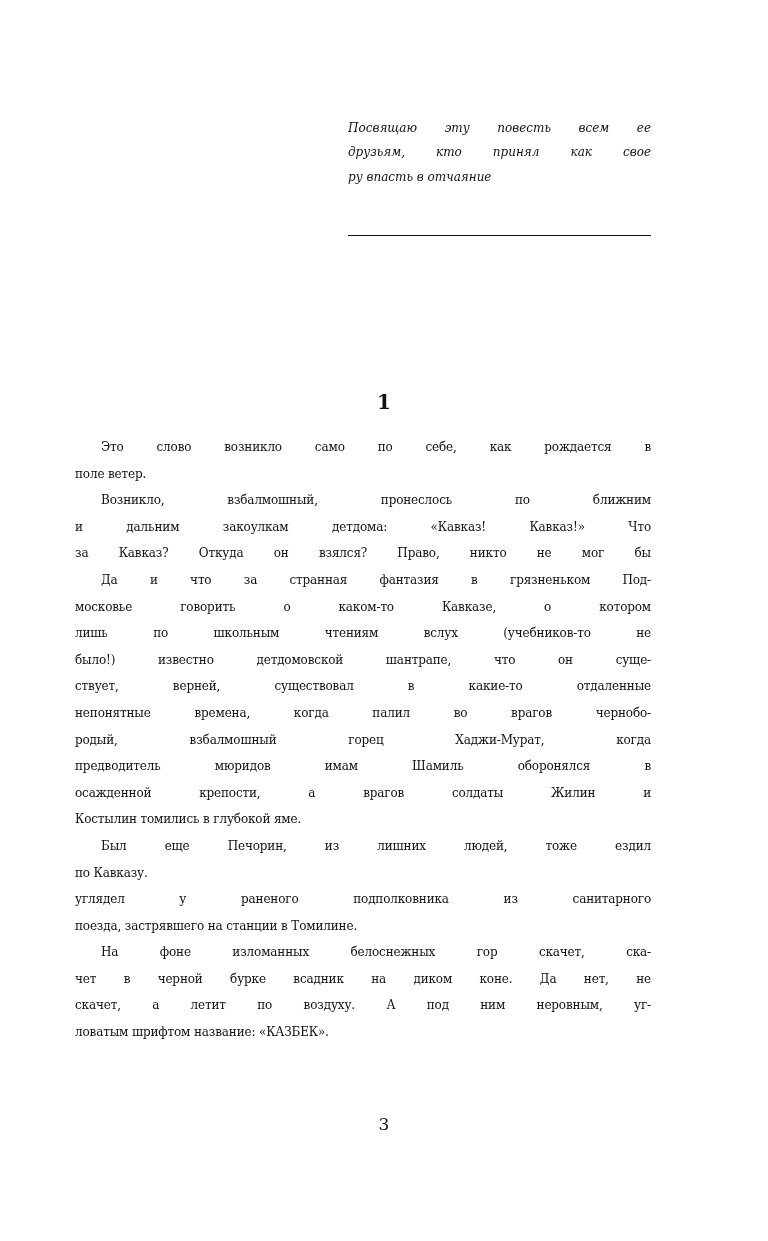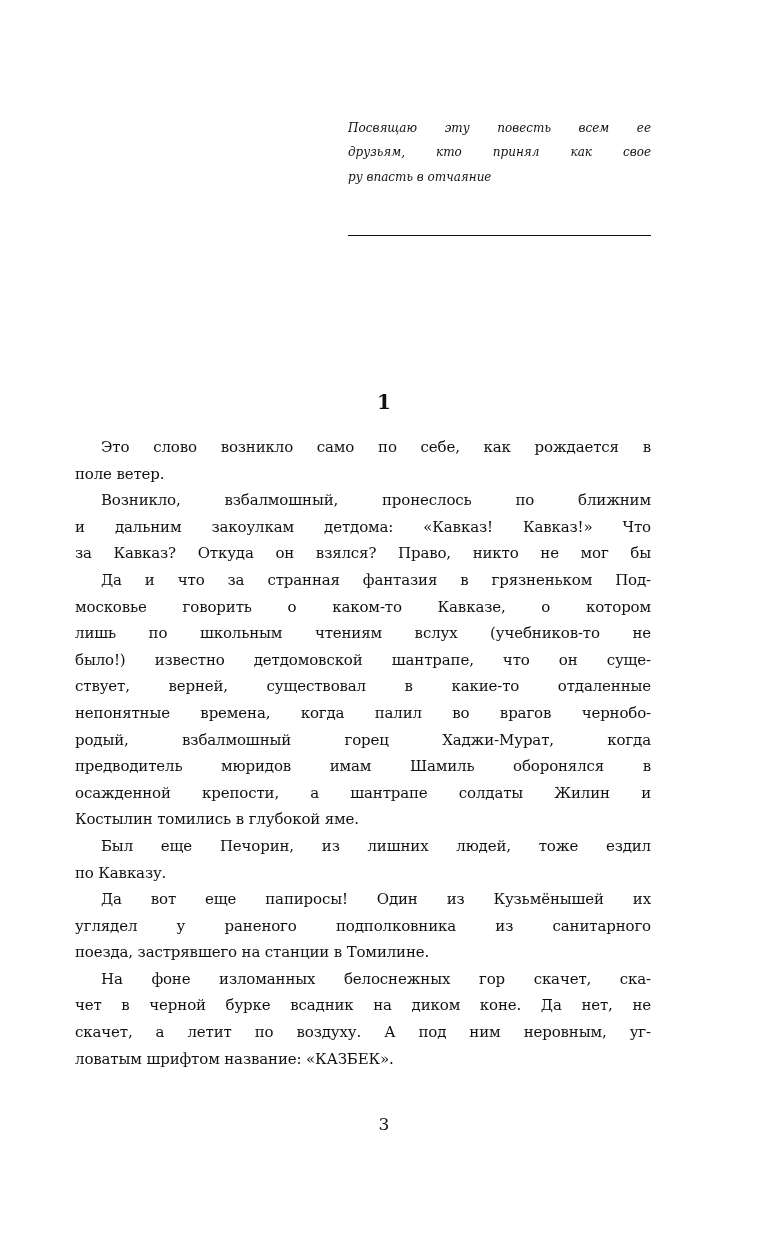--- a/index.html
+++ b/index.html
@@ -7,21 +7,21 @@
          font-family:"DejaVu Serif", "Liberation Serif", serif; color:#111; }
   .epigraph { position:absolute; left:348px; top:116px; width:303px;
               font-style:italic; font-size:12px; line-height:24.3px; }
   .epigraph .ln { display:block; white-space:nowrap; text-align:justify; text-align-last:justify; }
   .epigraph .ln.last { text-align-last:left; }
   .epi-rule { position:absolute; left:348px; top:235px; width:303px; height:0;
               border-top:1.5px solid #111; }
   .chapter-num { position:absolute; left:0; width:768px; top:389px; text-align:center;
                  font-weight:bold; font-size:20px; line-height:26px; }
   .body { position:absolute; left:75px; top:434px; width:576px;
-          font-size:15px; line-height:26.6px; }
+          font-size:12px; line-height:26.6px; }
   .para .ln { display:block; white-space:nowrap; text-align:justify; text-align-last:justify; letter-spacing:-0.15px; }
   .para .ln.first { padding-left:26px; }
   .para .ln.last { text-align-last:left; }
   .page-num { position:absolute; left:0; width:768px; top:1112px; text-align:center;
               font-size:17px; line-height:24px; }
 </style>
 </head>
 <body>
 
 <div class="epigraph">
@@ -45,29 +45,28 @@
   </div>
   <div class="para">
     <span class="ln first">Да и что за странная фантазия в грязненьком Под-</span>
     <span class="ln">московье говорить о каком-то Кавказе, о котором</span>
     <span class="ln">лишь по школьным чтениям вслух (учебников-то не</span>
     <span class="ln">было!) известно детдомовской шантрапе, что он суще-</span>
     <span class="ln">ствует, верней, существовал в какие-то отдаленные</span>
     <span class="ln">непонятные времена, когда палил во врагов чернобо-</span>
     <span class="ln">родый, взбалмошный горец Хаджи-Мурат, когда</span>
     <span class="ln">предводитель мюридов имам Шамиль оборонялся в</span>
-    <span class="ln">осажденной крепости, а шантрапе солдаты Жилин и</span>
+    <span class="ln">осажденной крепости, а врагов солдаты Жилин и</span>
     <span class="ln last">Костылин томились в глубокой яме.</span>
   </div>
   <div class="para">
     <span class="ln first">Был еще Печорин, из лишних людей, тоже ездил</span>
     <span class="ln last">по Кавказу.</span>
   </div>
   <div class="para">
-    <span class="ln first">Да вот еще папиросы! Один из Кузьмёнышей их</span>
     <span class="ln">углядел у раненого подполковника из санитарного</span>
     <span class="ln last">поезда, застрявшего на станции в Томилине.</span>
   </div>
   <div class="para">
     <span class="ln first">На фоне изломанных белоснежных гор скачет, ска-</span>
     <span class="ln">чет в черной бурке всадник на диком коне. Да нет, не</span>
     <span class="ln">скачет, а летит по воздуху. А под ним неровным, уг-</span>
     <span class="ln last">ловатым шрифтом название: «КАЗБЕК».</span>
   </div>
 </div>

